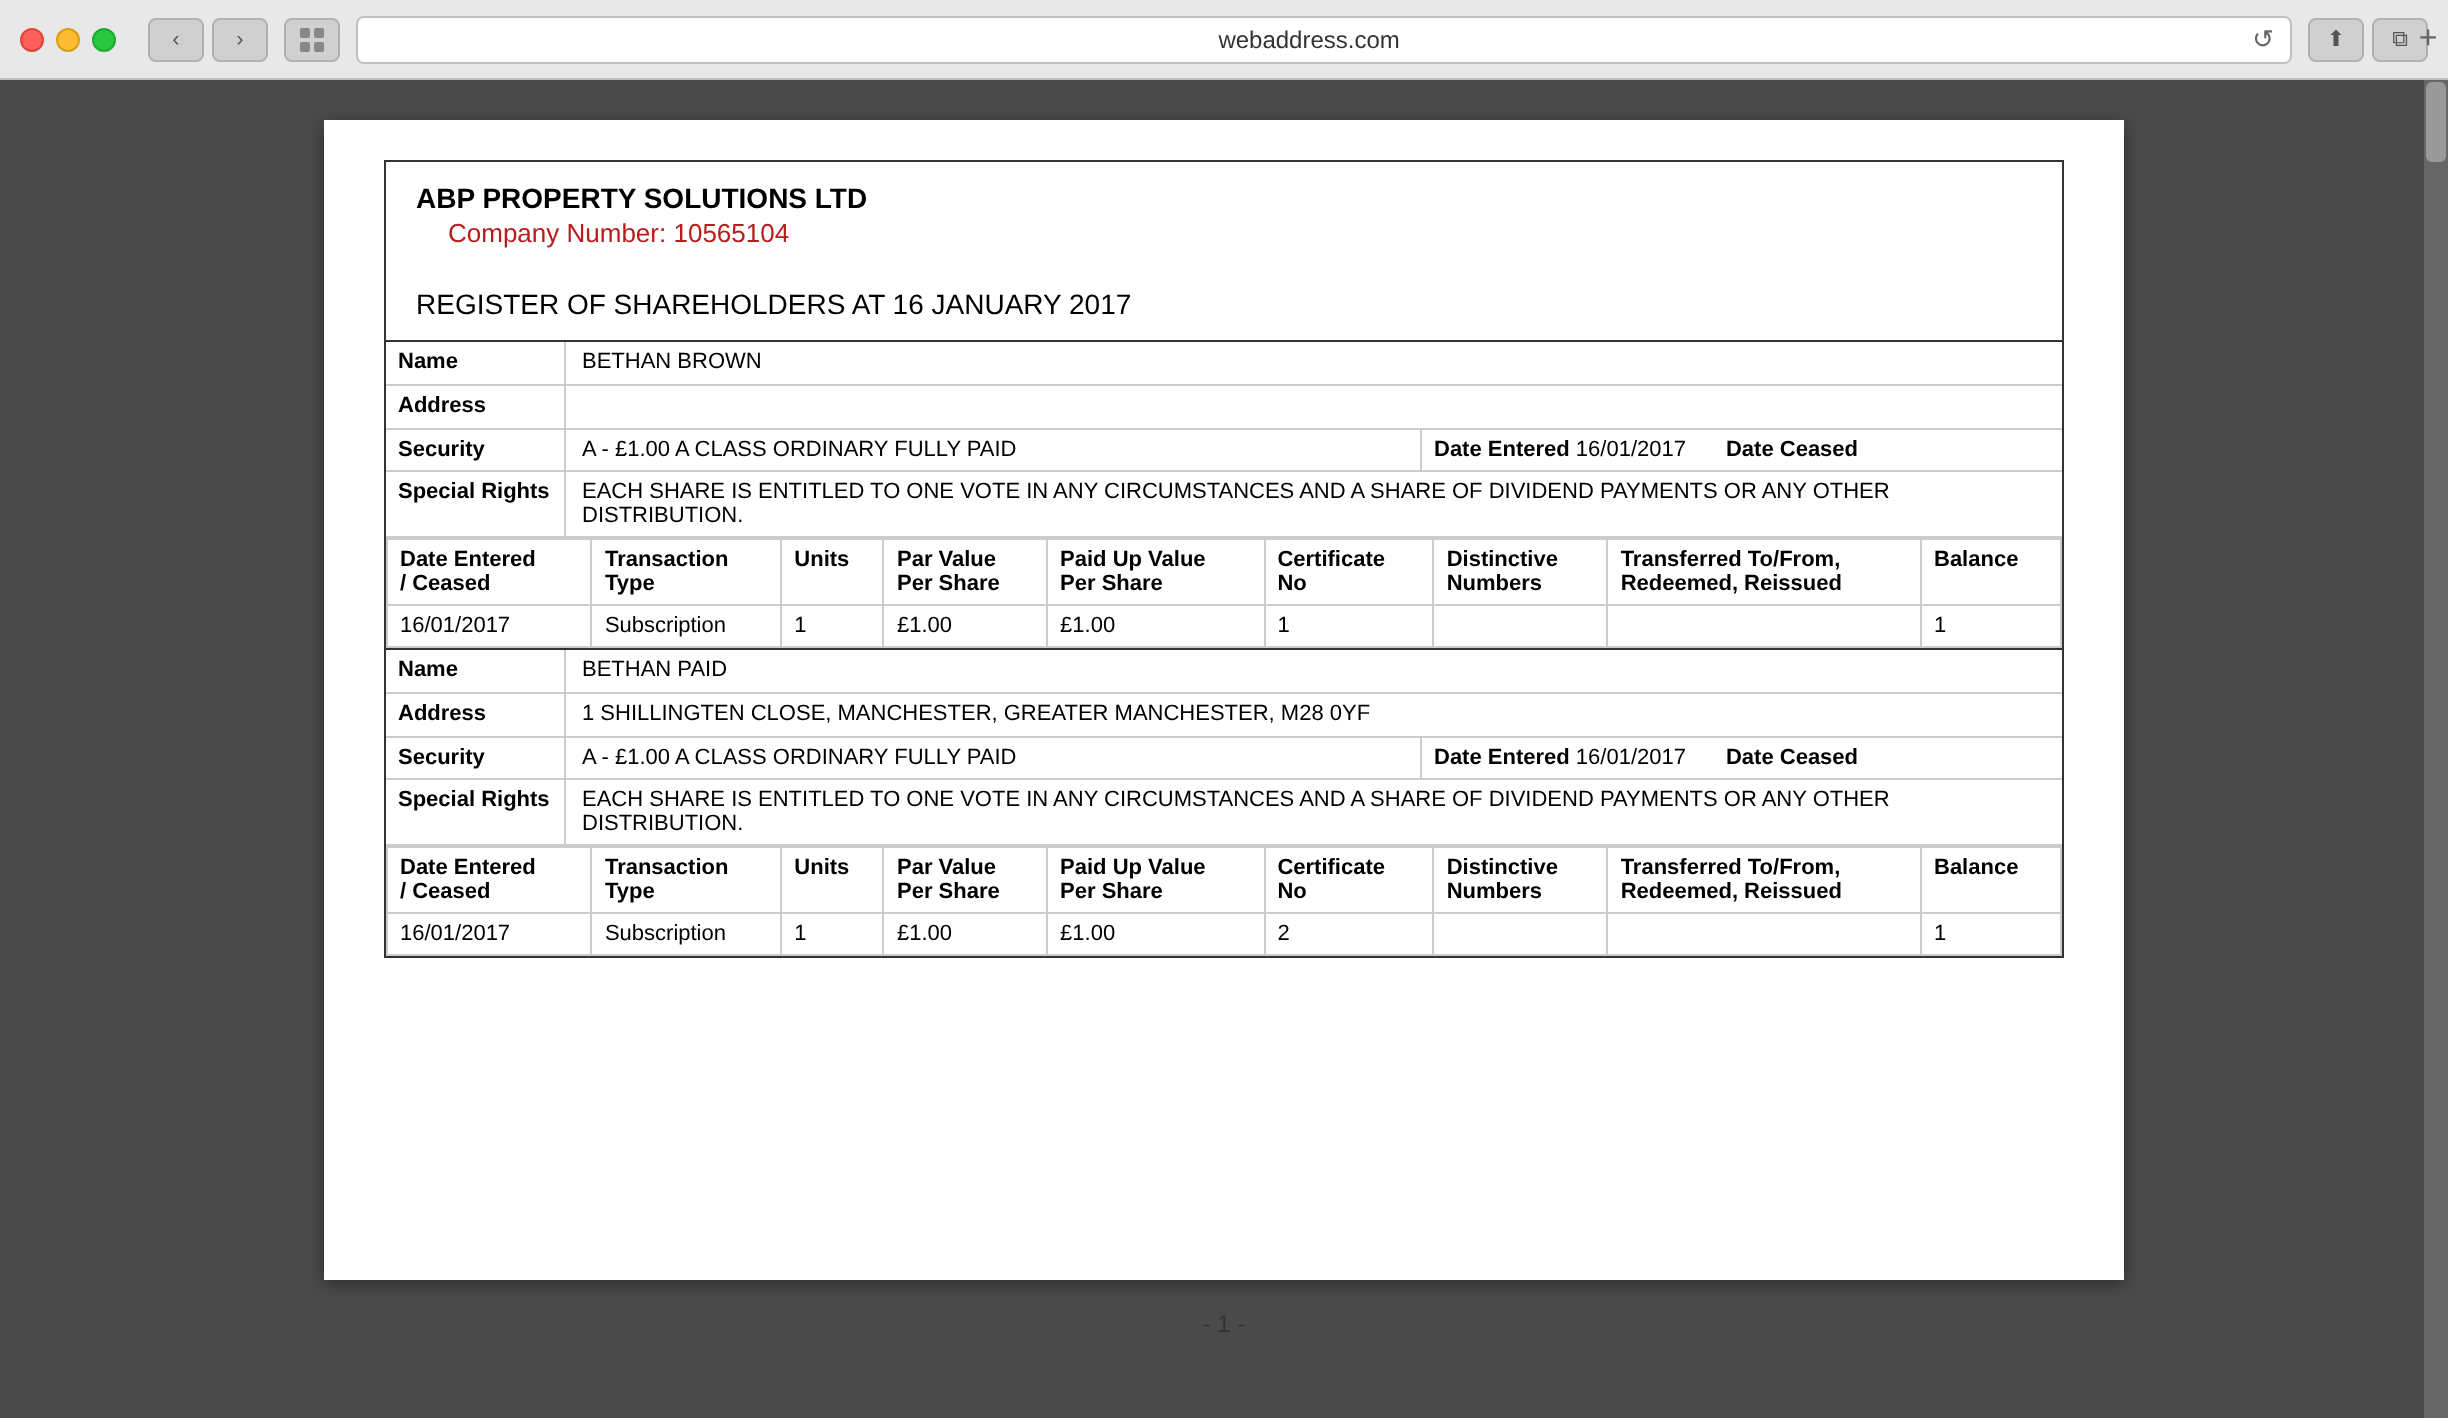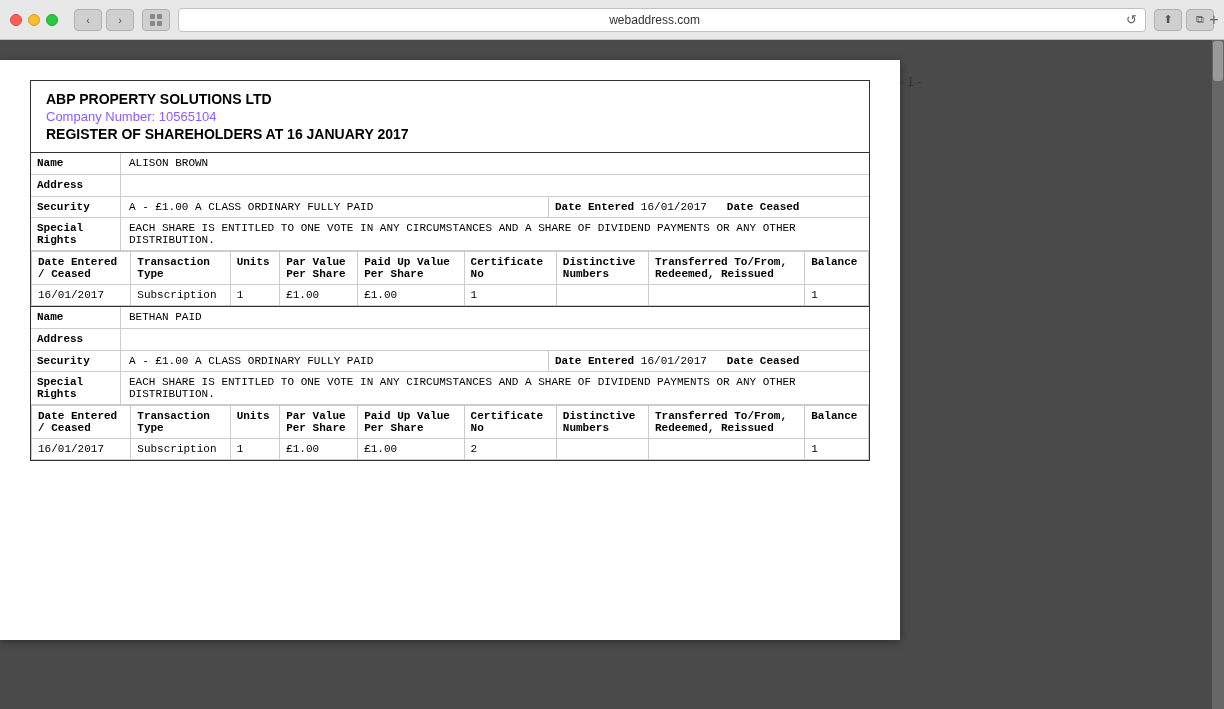--- a/index.html
+++ b/index.html
@@ -132,22 +132,22 @@
       position: absolute;
       right: 0;
       top: 9px;
     }
 
     
     .page-area {
       background: #4a4a4a;
       height: calc(709px - 40px);
       display: flex;
-      flex-direction: row;
-      align-items: flex-start;
+      flex-direction: column;
+      align-items: center;
       padding: 20px 0;
       overflow-y: auto;
     }
 
     
     .document {
       background: #fff;
       width: 900px;
       min-height: 580px;
       padding: 0;
@@ -167,36 +167,36 @@
 
     .company-name {
       font-size: 14px;
       font-weight: bold;
       color: #000;
     }
 
     .company-number {
       font-size: 13px;
       font-weight: normal;
-      color: #8b5cf6;
+      color: #b91c1c;
       margin-top: 2px;
+      margin-left: 16px;
     }
 
     .register-title {
       font-size: 14px;
-      font-weight: bold;
+      font-weight: normal;
       color: #000;
-      margin-top: 2px;
+      margin-top: 20px;
     }
 
     
     .shareholder-section {
       border: 1px solid #333;
       border-top: none;
-      font-family: Liberation Mono, monospace;
     }
 
     .info-row {
       display: flex;
       border-bottom: 1px solid #ccc;
       min-height: 22px;
     }
 
     .info-label {
       width: 90px;
@@ -319,21 +319,21 @@
             <span>Company Number:</span>
             <span>10565104</span>
           </div>
           <div class="register-title">REGISTER OF SHAREHOLDERS AT 16 JANUARY 2017</div>
         </div>
 
         <div class="shareholder-section">
 
           <div class="info-row">
             <div class="info-label">Name</div>
-            <div class="info-value">ALISON BROWN</div>
+            <div class="info-value">BETHAN BROWN</div>
           </div>
 
           <div class="info-row">
             <div class="info-label">Address</div>
           </div>
 
           <div style="display:flex; border-bottom: 1px solid #ccc;">
             <div class="info-label">Security</div>
             <div class="info-value" style="border-right: 1px solid #ccc;">A - £1.00 A CLASS ORDINARY FULLY PAID</div>
             <div style="display:flex; align-items:center; padding: 4px 6px; min-width: 320px;">
@@ -380,20 +380,21 @@
 
         <div class="shareholder-section" style="margin-top: 0; border-top: none;">
 
           <div class="info-row">
             <div class="info-label">Name</div>
             <div class="info-value">BETHAN PAID</div>
           </div>
 
           <div class="info-row">
             <div class="info-label">Address</div>
+            <div class="info-value">1 SHILLINGTEN CLOSE, MANCHESTER, GREATER MANCHESTER, M28 0YF</div>
           </div>
 
           <div style="display:flex; border-bottom: 1px solid #ccc;">
             <div class="info-label">Security</div>
             <div class="info-value" style="border-right: 1px solid #ccc;">A - £1.00 A CLASS ORDINARY FULLY PAID</div>
             <div style="display:flex; align-items:center; padding: 4px 6px; min-width: 320px;">
               <span style="font-size:11px; font-weight:bold;">Date Entered&nbsp;</span>
               <span style="font-size:11px;">16/01/2017</span>
               <span style="font-size:11px; font-weight:bold; margin-left: 20px;">Date Ceased</span>
             </div>

